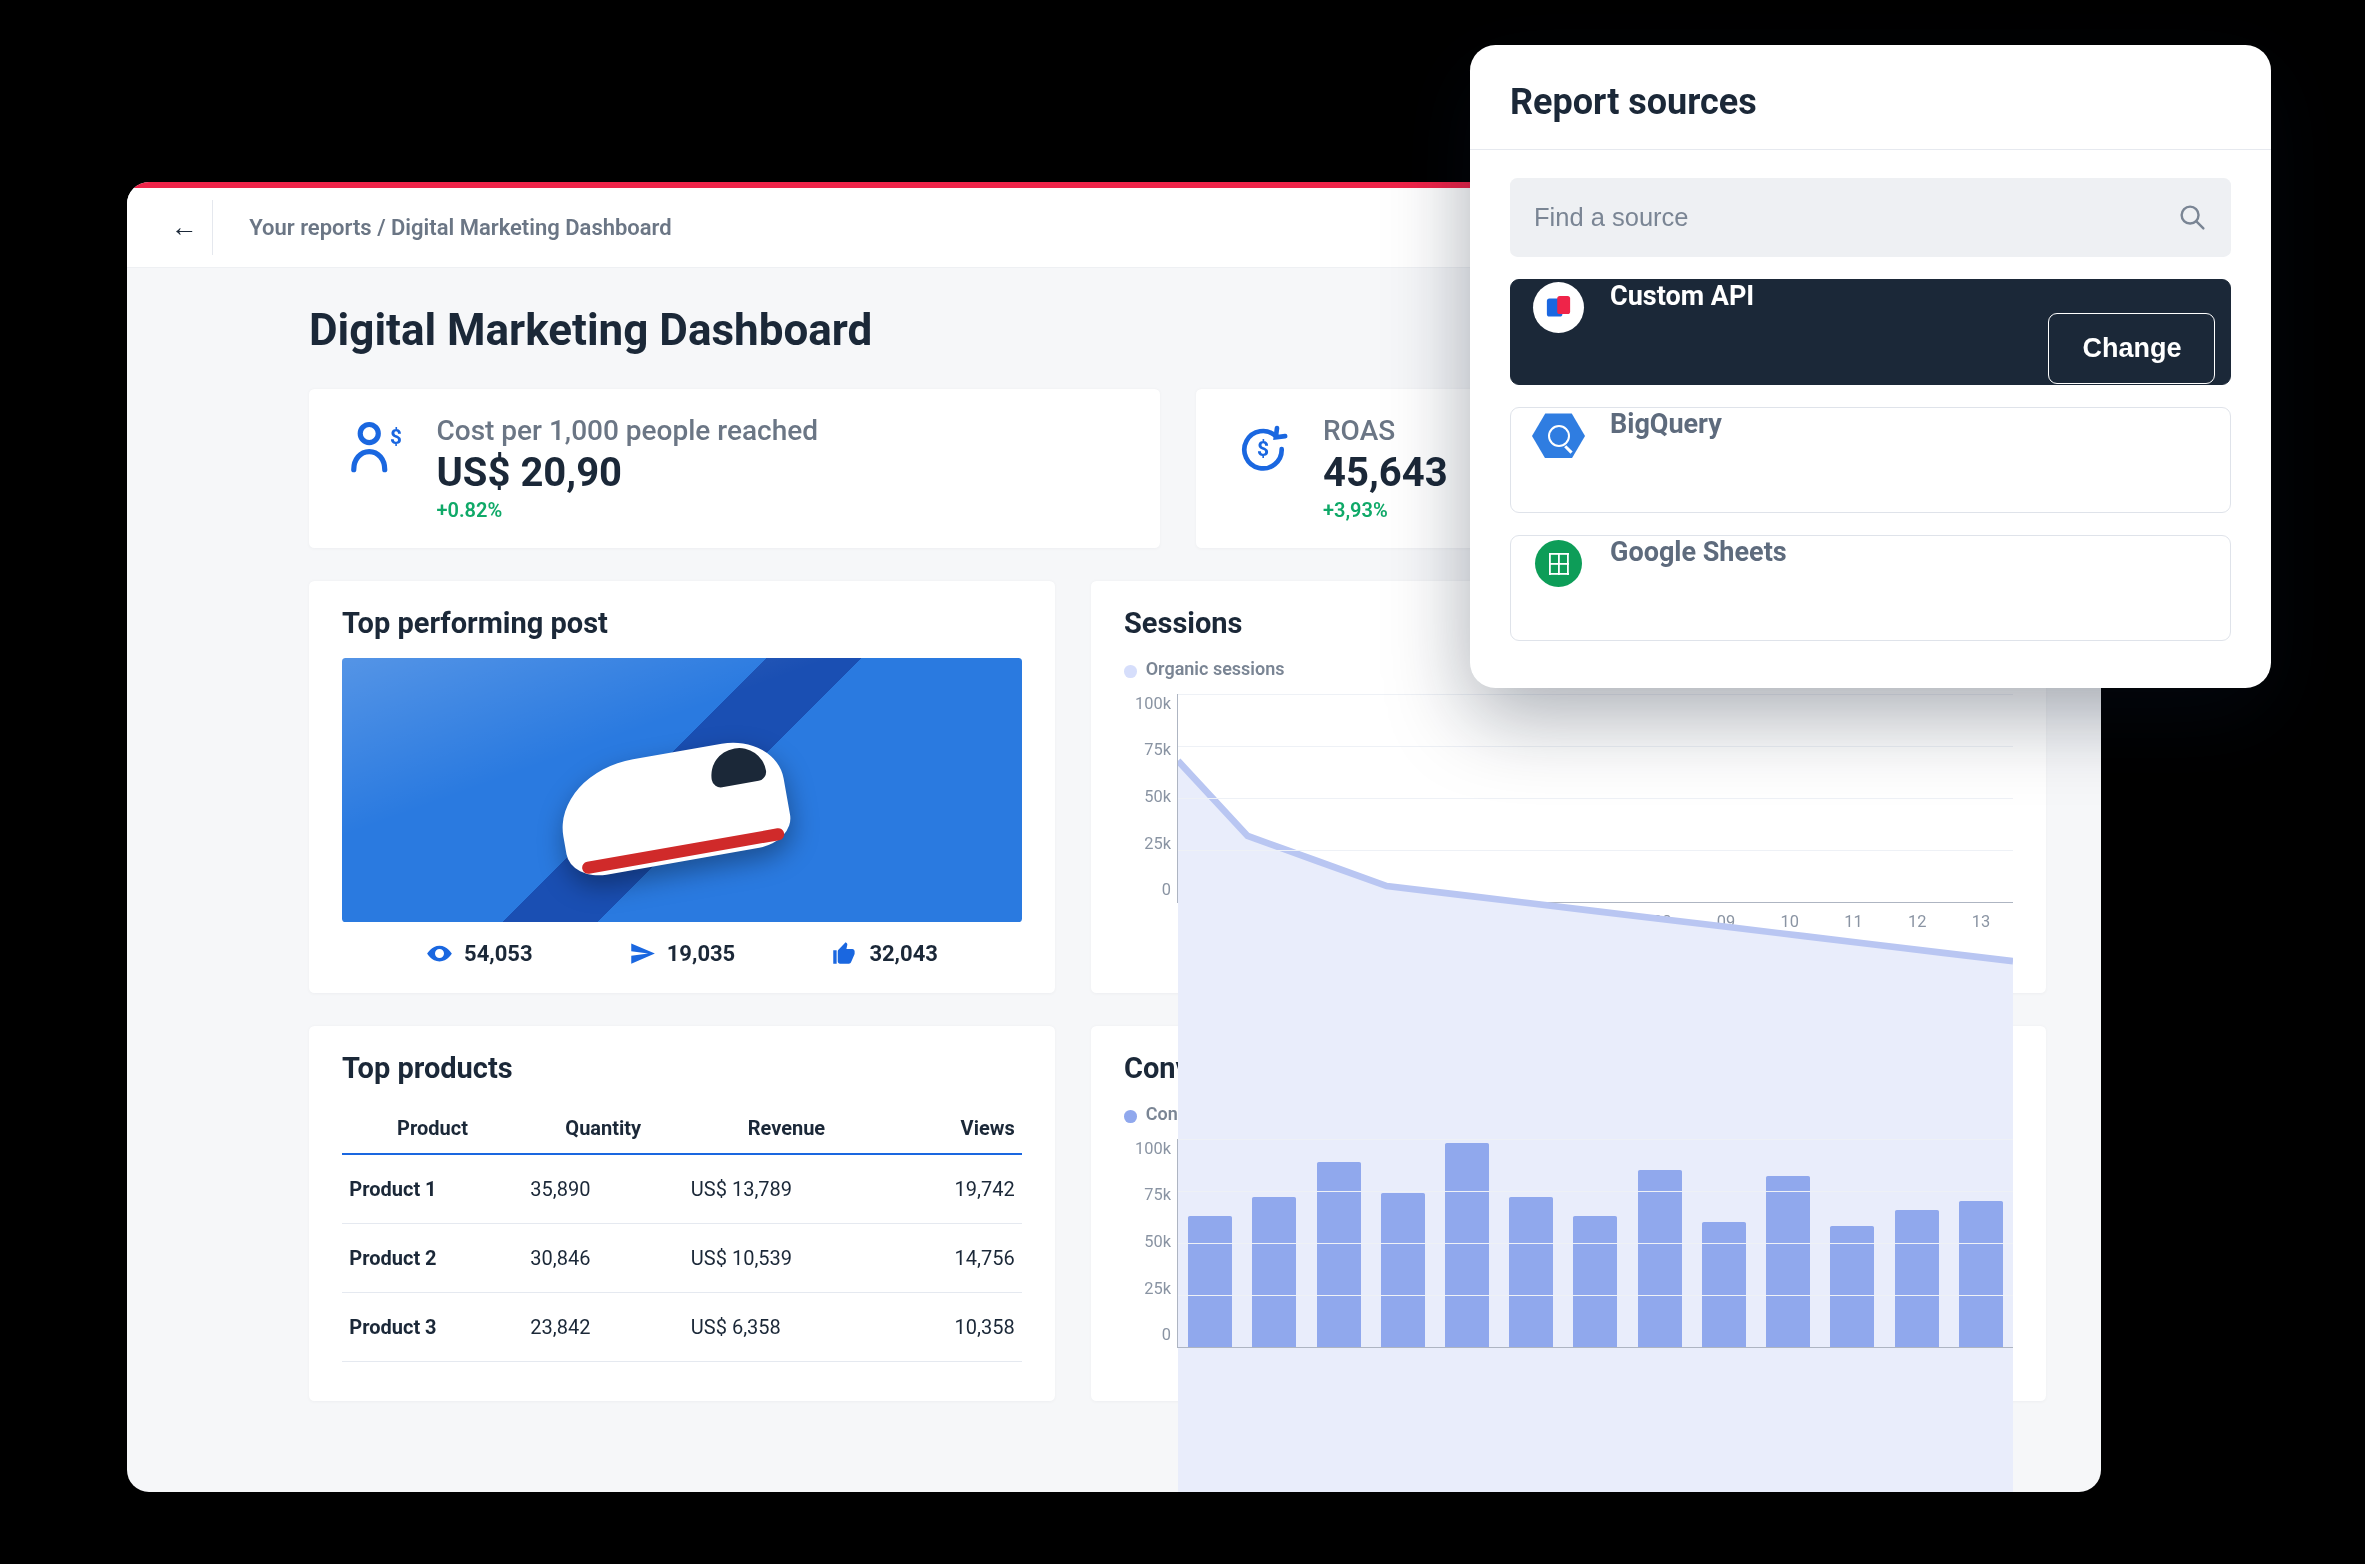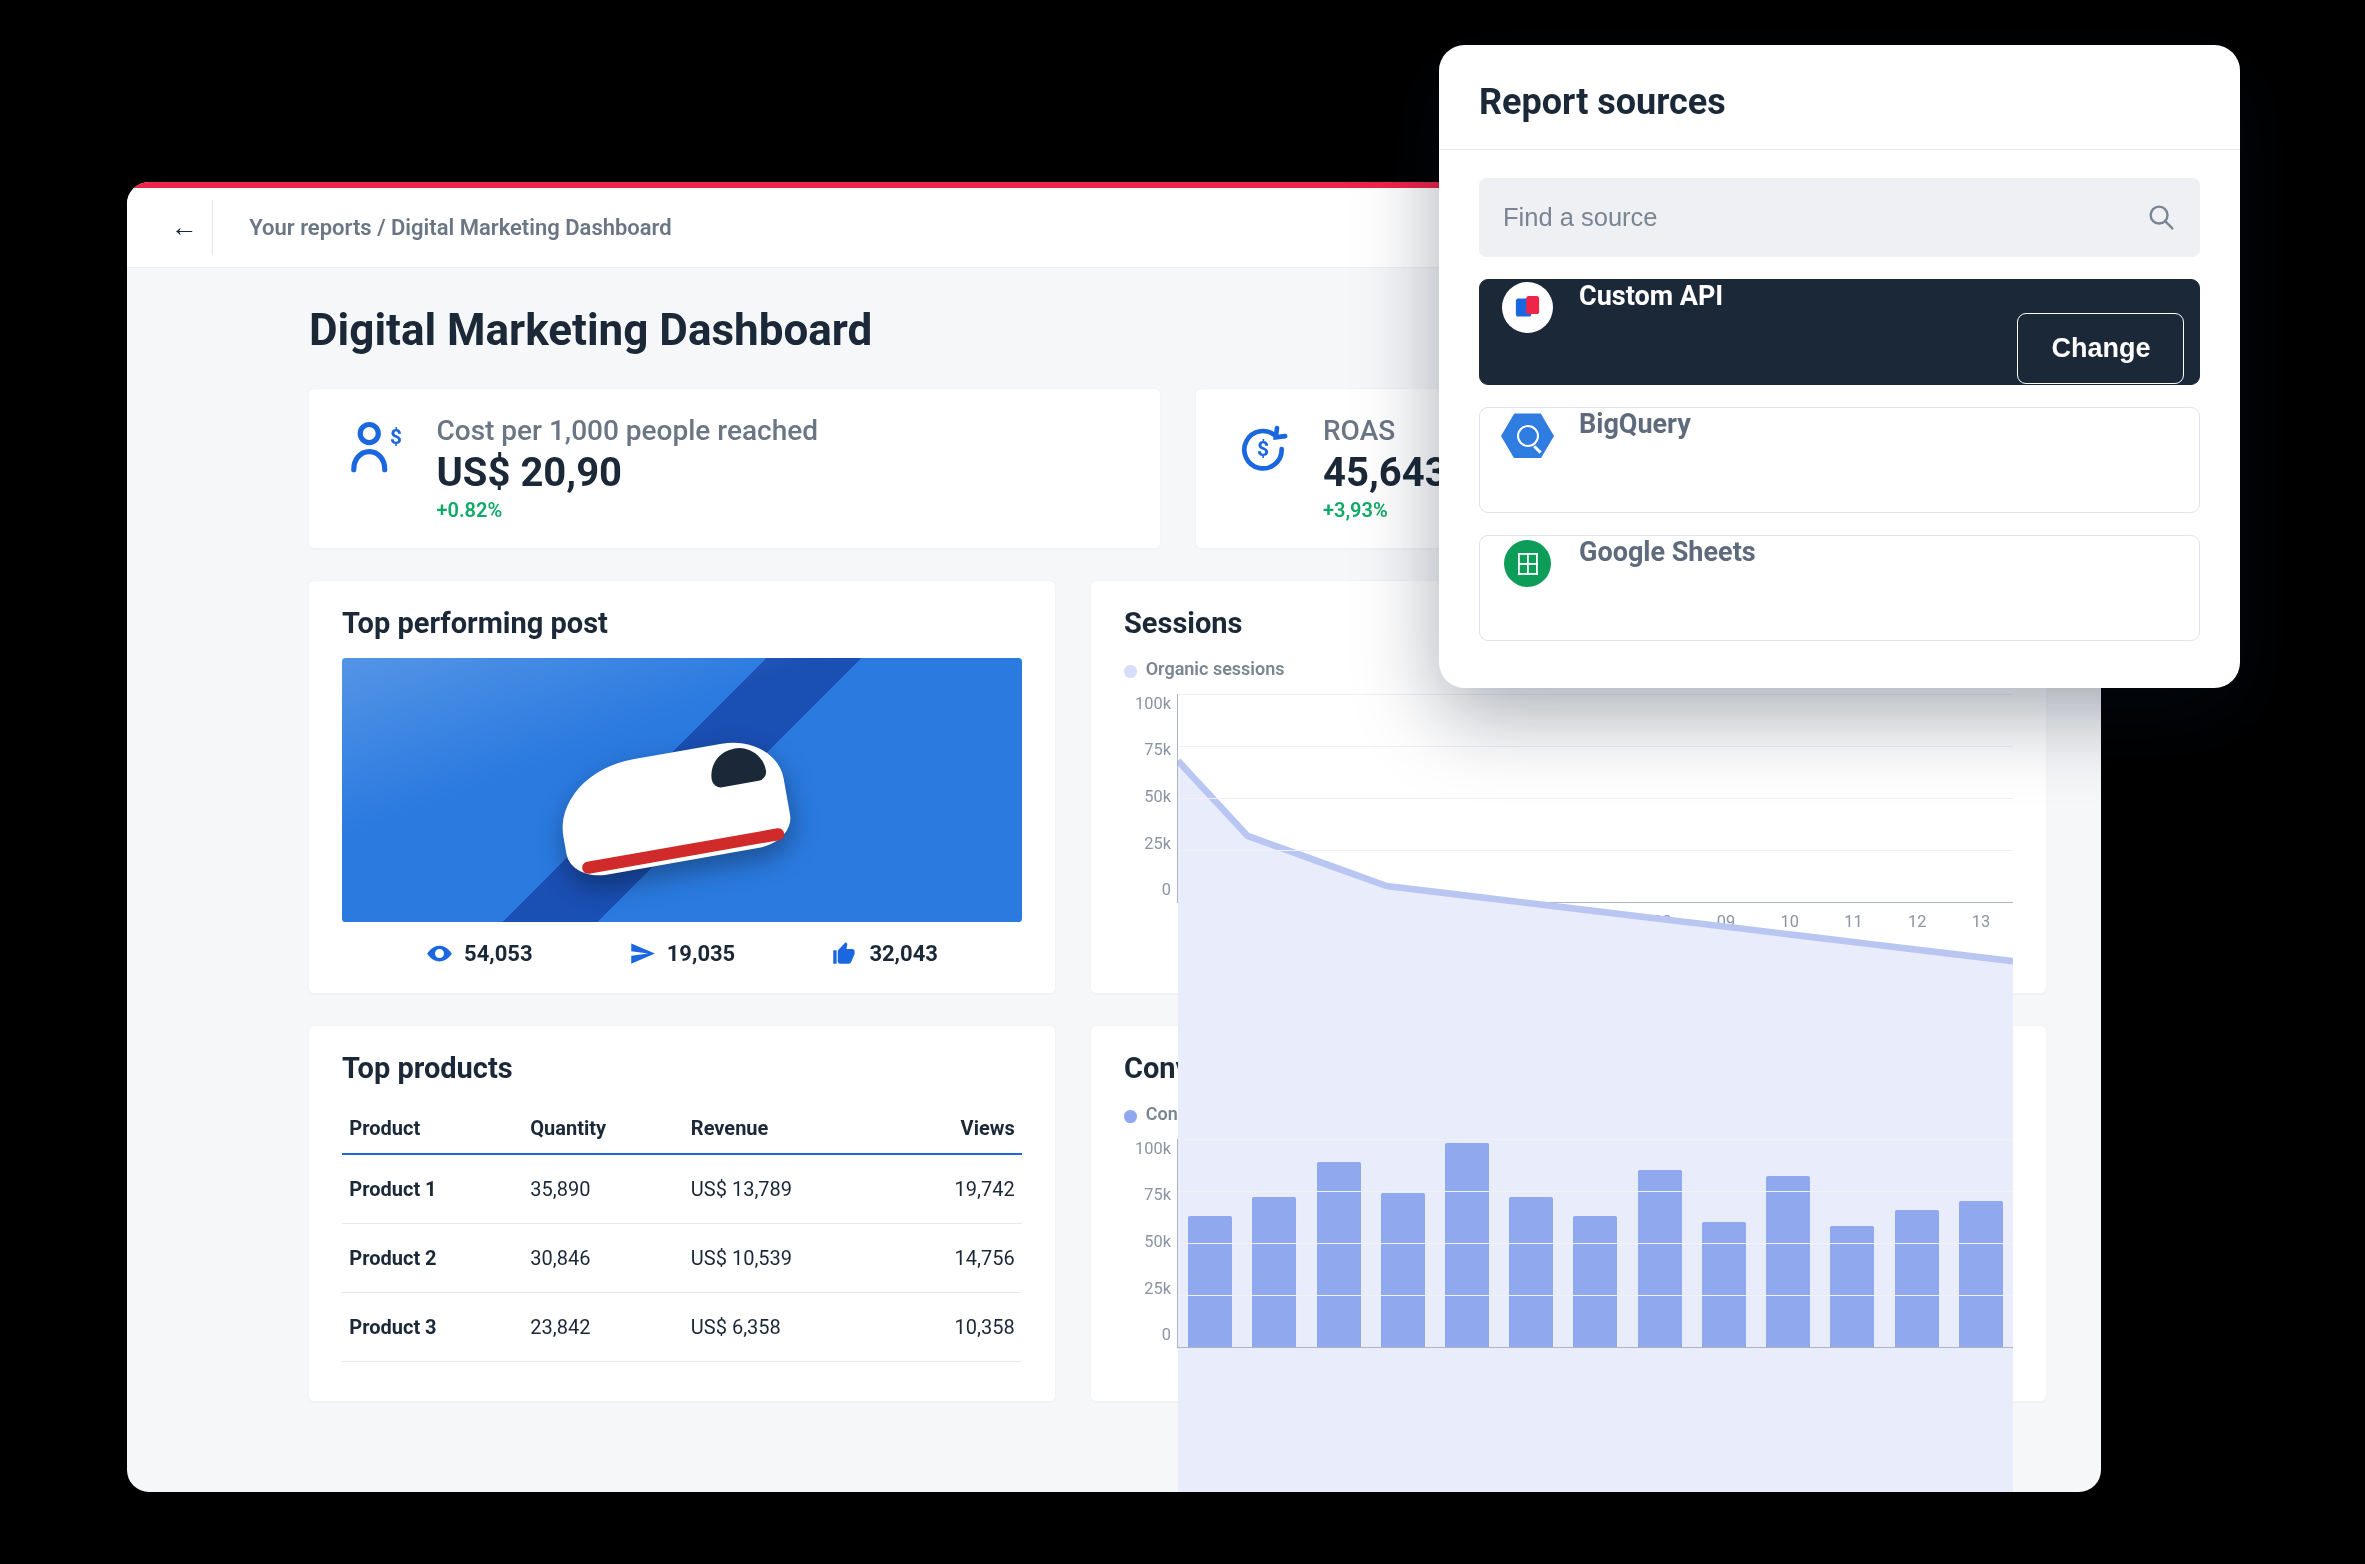--- a/index.html
+++ b/index.html
@@ -134,34 +134,34 @@
   .y-axis { display:flex; flex-direction:column; justify-content:space-between; font-size:16.4px; color:#8a94a3; text-align:right; width:47px; padding-bottom:3.6px;}
   .plot { flex:1; position:relative; border-left:0.9px solid #aeb5c2; border-bottom:0.9px solid #aeb5c2; }
   .grid-line { position:absolute; left:0; right:0; border-top:0.9px solid #eef1f6; }
   .area-path { position:absolute; inset:0; }
   .x-axis { display:flex; justify-content:space-between; padding-left:60px; margin-top:9px; font-size:16.4px; color:#8a94a3; }
   .x-axis span { flex:1; text-align:center; }
 
   
   .products-card { flex: 0 0 746px; }
   .ptable { width:100%; border-collapse:collapse; }
-  .ptable th { text-align:left; font-size:20px; font-weight:700; color:#1b2838; padding:12.7px 7.3px; border-bottom:2.7px solid #1a67e0; }
+  .ptable th { text-align:center; font-size:20px; font-weight:700; color:#1b2838; padding:12.7px 7.3px; border-bottom:2.7px solid #1a67e0; }
   .ptable th:last-child, .ptable td:last-child { text-align:right; }
   .ptable td { font-size:20px; color:#1b2838; padding:22px 7.3px; border-bottom:0.9px solid #e5e9f0; }
   .ptable td.prod-name { font-weight:700; }
 
   
   .conv-card { flex: 1; min-width:0; }
   .bars-row { position:absolute; left:0; right:0; bottom:0; top:0; display:flex; align-items:flex-end; justify-content:space-around; gap:2%; padding:0 1%; }
   .bar { flex:1; max-width:44px; background:#90a8ed; border-radius:1.8px 1.8px 0 0; }
 
   
   .sources-panel {
     position: absolute;
-    right: 126px;
+    right: 95px;
     top: 45px;
     width: 801px;
     background: #fff;
     border-radius: 25.5px;
     box-shadow: 0 27px 82px rgba(10,20,40,0.35);
     padding: 36px 40px 47px;
     z-index: 10;
   }
   .sources-title { font-size:36px; font-weight:700; color:#1b2838; }
   .sources-divider { height:0.9px; background:#e6e9ef; margin:25.5px -40px 29px; }

